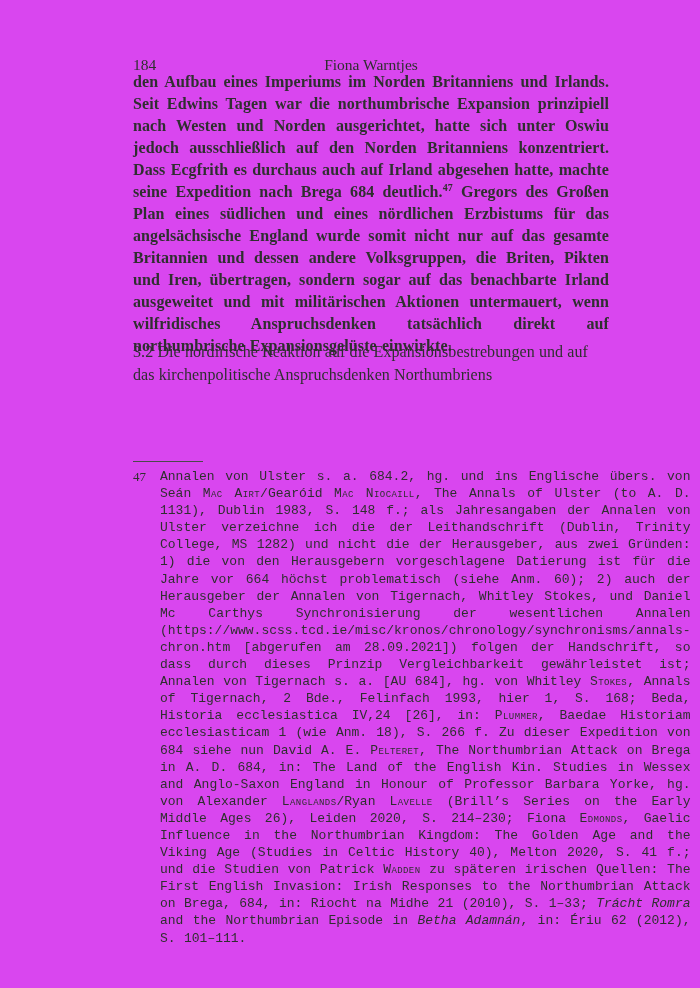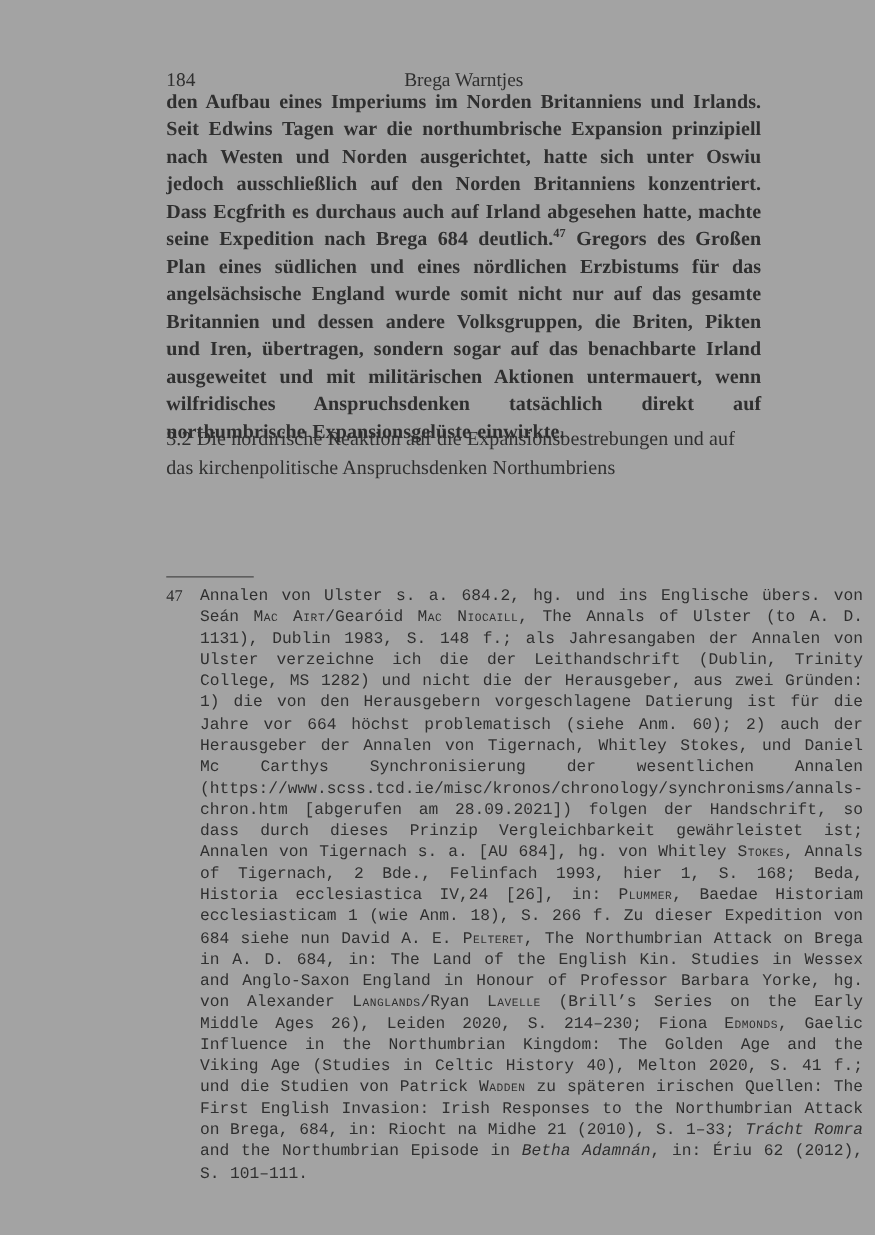--- a/index.html
+++ b/index.html
@@ -4,21 +4,21 @@
 <style>
   html, body {
     margin: 0;
     padding: 0;
     background: #ffffff;
   }
   .page {
     position: relative;
     width: 700px;
     height: 988px;
-    background: #a3a3a3;
+    background: #d946ef;
     font-family: "Liberation Serif", "DejaVu Serif", serif;
     color: #2f2f2f;
     overflow: hidden;
   }
   .header-row {
     position: absolute;
     top: 55px;
     left: 133px;
     width: 476px;
     height: 20px;
@@ -88,21 +88,21 @@
     line-height: 0;
   }
 </style>
 </head>
 <body>
 
 <div class="page">
 
   <div class="header-row">
     <span class="page-number">184</span>
-    <div class="running-head">Brega Warntjes</div>
+    <div class="running-head">Fiona Warntjes</div>
   </div>
 
   <div class="body-block" id="paragraph-1"><span>den Aufbau eines Imperiums im Norden Britanniens und Irlands. Seit Edwins Tagen war die northumbrische Expansion prinzipiell nach Westen und Norden ausgerichtet, hatte sich unter Oswiu jedoch ausschließlich auf den Norden Britanniens konzentriert. Dass Ecgfrith es durchaus auch auf Irland abgesehen hatte, machte seine Expedition nach Brega 684 deutlich.</span><span class="seg-sup">47</span><span> Gregors des Großen Plan eines südlichen und eines nördlichen Erzbistums für das angelsächsische England wurde somit nicht nur auf das gesamte Britannien und dessen andere Volksgruppen, die Briten, Pikten und Iren, übertragen, sondern sogar auf das benachbarte Irland ausgeweitet und mit militärischen Aktionen untermauert, wenn wilfridisches Anspruchsdenken tatsächlich direkt auf northumbrische Expansionsgelüste einwirkte.</span></div>
 
   <div class="body-block" id="section-heading">3.2 Die nordirische Reaktion auf die Expansionsbestrebungen und auf das kirchenpolitische Anspruchsdenken Northumbriens</div>
 
 
   <div class="footnote-rule"></div>
 
   <div class="footnote">

